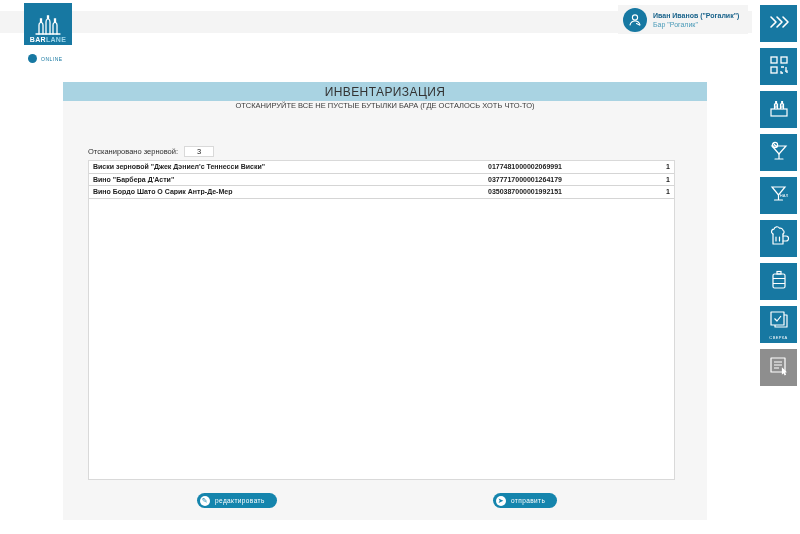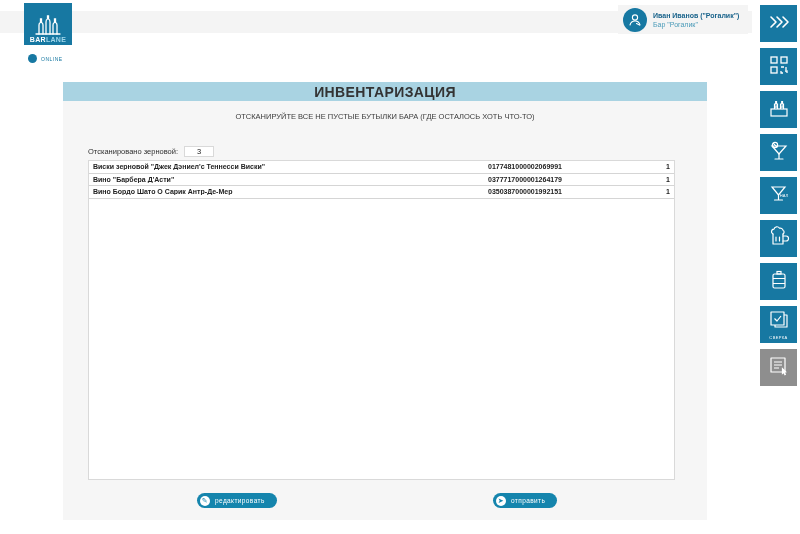--- a/index.html
+++ b/index.html
@@ -33,22 +33,22 @@
   
   .sidebar { position:absolute; left:760px; top:0; width:40px; height:534px; }
   .side-btn { position:absolute; left:0; width:37px; height:37px; background:#1778A2;
               display:flex; flex-direction:column; align-items:center; justify-content:center; cursor:pointer; }
   .side-btn.active { background:#8E8E8E; }
   .side-btn .mini-label { font-size:4px; color:#fff; letter-spacing:0.4px; margin-top:1px; }
 
   
   .panel { position:absolute; left:63px; top:82px; width:644px; height:438px; background:#f6f6f6; }
   .panel-header { height:19px; background:#A9D3E2; display:flex; align-items:center; justify-content:center; }
-  .panel-title { font-size:14px; font-weight:bold; color:#333; letter-spacing:0.4px; }
-  .instruction { margin-top:11px; text-align:center; font-size:7.5px; color:#3a3a3a; }
+  .panel-title { font-size:12px; font-weight:normal; color:#333; letter-spacing:0.4px; }
+  .instruction { text-align:center; font-size:7.5px; color:#3a3a3a; }
 
   .scanned-row { position:absolute; left:25px; top:64px; display:flex; align-items:center; }
   .scanned-label { font-size:7.5px; color:#2e2e2e; }
   .scanned-box { margin-left:6px; width:30px; height:11px; background:#fff; border:1px solid #d9d9d9;
                  font-size:7.5px; color:#222; text-align:center; line-height:10px; }
 
   .table { position:absolute; left:25px; top:78px; width:587px; height:320px; background:#fff; border:1px solid #d9d9d9; }
   .t-row { display:flex; align-items:center; height:12.5px; border-bottom:1px solid #d5d5d5; cursor:pointer; }
   .t-row:first-child { border-top:none; }
   .c-name { flex:1; font-size:7px; font-weight:bold; color:#222; padding-left:4px; white-space:nowrap; overflow:hidden; }

